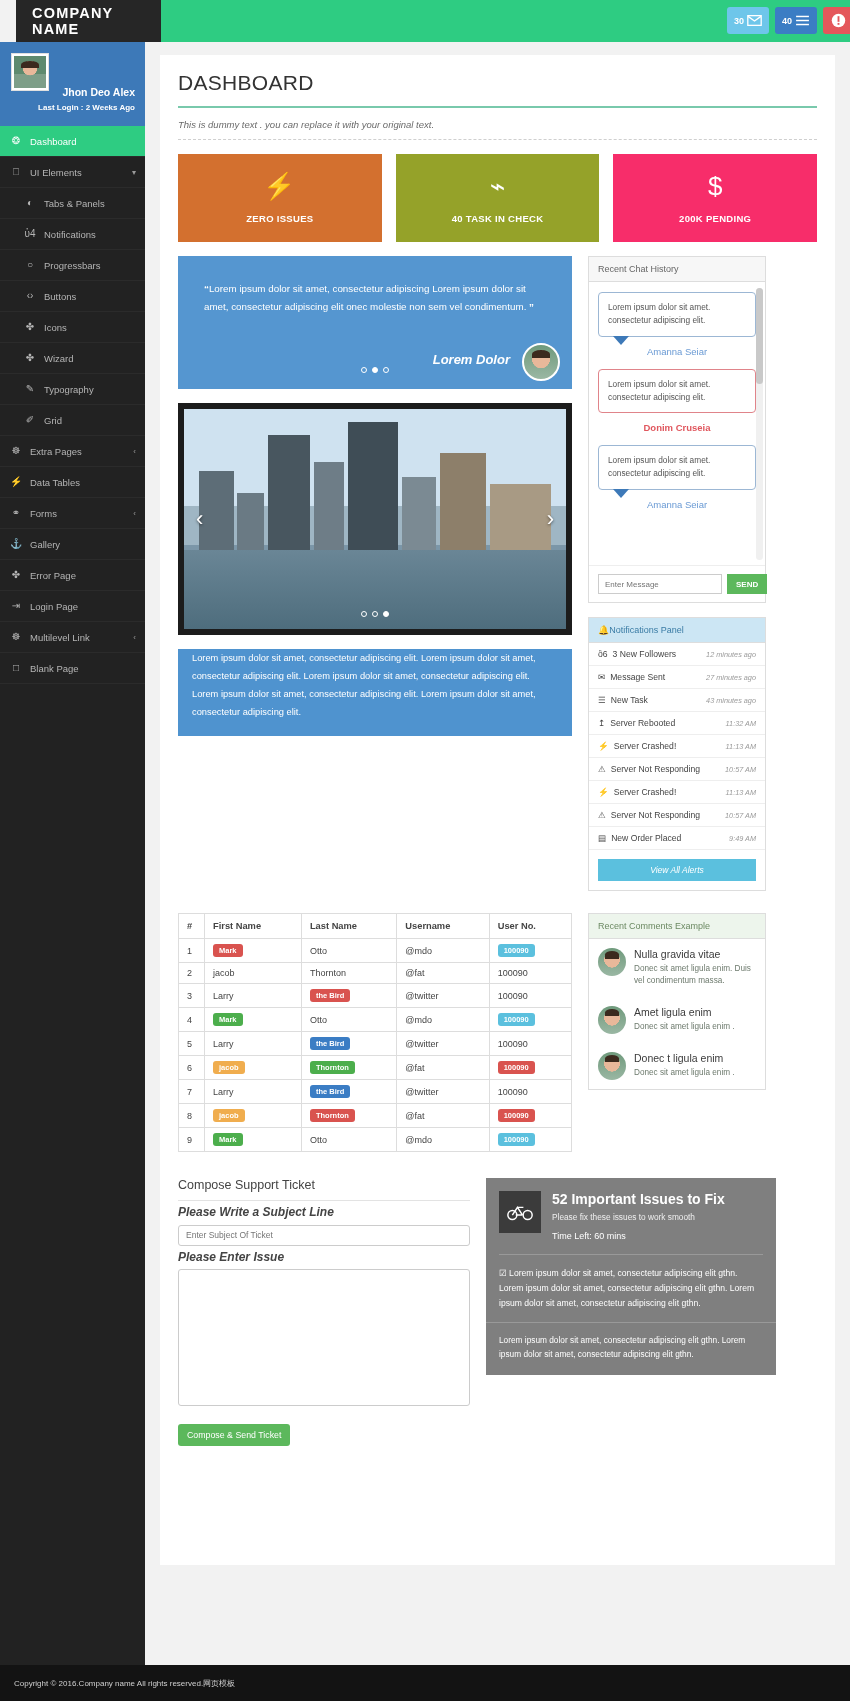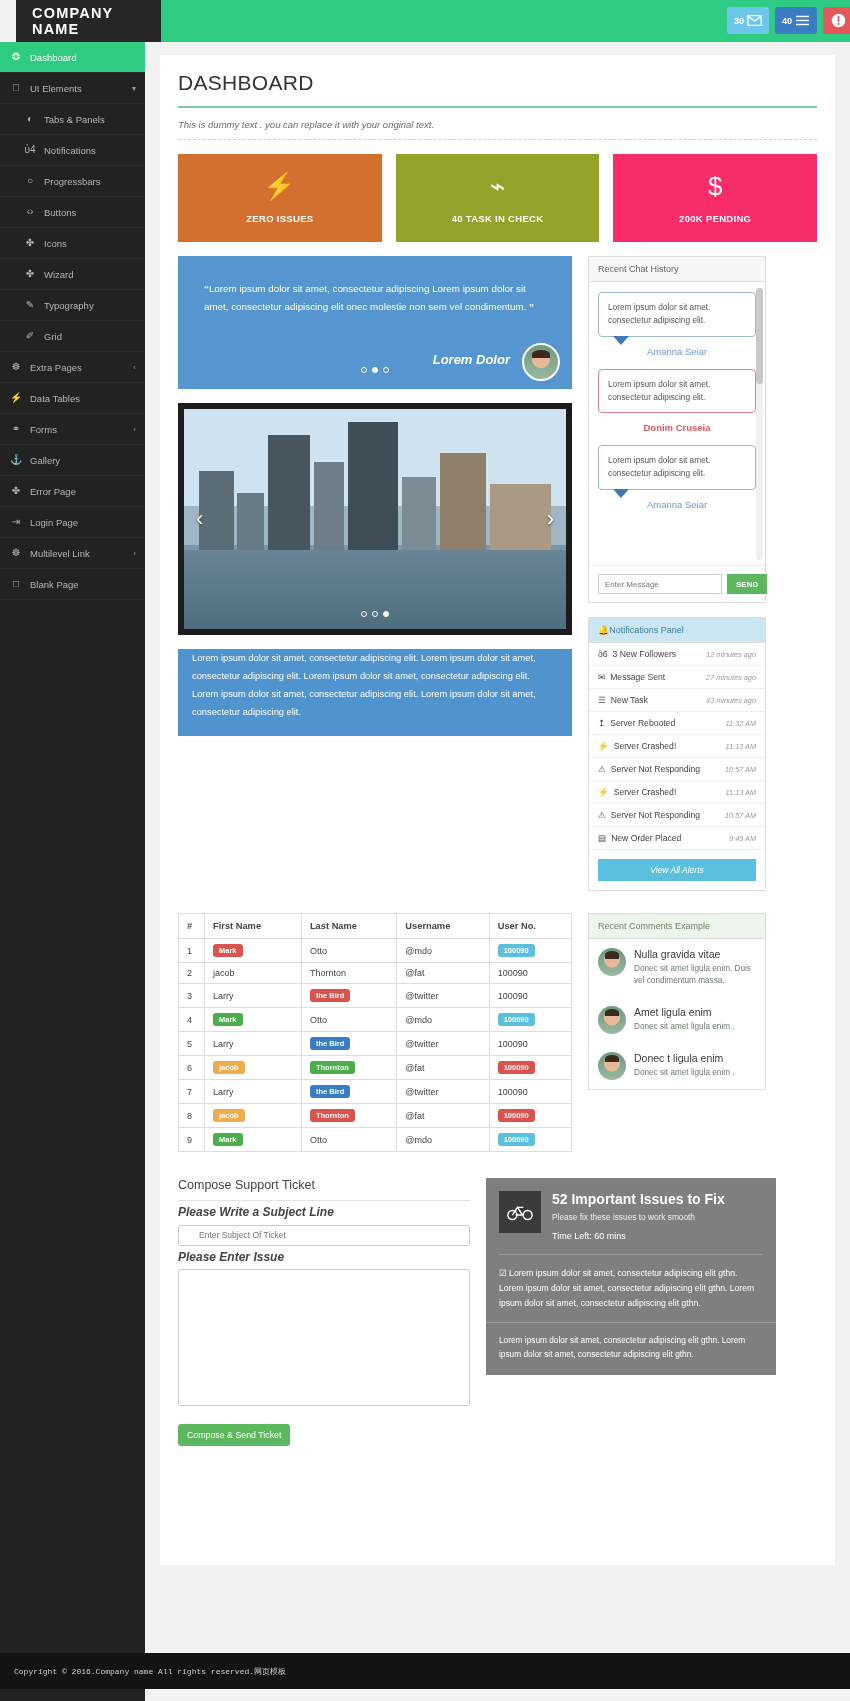--- a/index.html
+++ b/index.html
@@ -158,36 +158,36 @@
   .c-title { font-size: 10.5px; color: #3b3b3b; margin-bottom: 3px; }
   .c-body { font-size: 8.2px; color: #6d7a6d; line-height: 1.5; }
   .c-indent1 { padding-left: 26px; }
   .c-indent2 { padding-left: 38px; }
 
   
   .bottomrow { display: flex; gap: 16px; margin-top: 26px; align-items: flex-start; }
   .compose { width: 292px; }
   .compose-title { font-size: 12.5px; color: #444; padding-bottom: 8px; border-bottom: 1px solid #e3e3e3; }
   .field-label { font-size: 12px; font-weight: bold; color: #444; margin-top: 4px; margin-bottom: 5px; font-style: italic; }
-  .text-input { width: 292px; height: 21px; border: 1px solid #ccc; border-radius: 3px; font-size: 8.5px; padding: 0 20px; color: #9a9a9a; }
+  .text-input { width: 292px; height: 21px; border: 1px solid #ccc; border-radius: 3px; font-size: 8.5px; padding: 0 7px; color: #9a9a9a; }
   .text-area { width: 292px; height: 137px; border: 1px solid #ccc; border-radius: 3px; resize: none; }
   .send-ticket { margin-top: 14px; background: #5cb85c; color: #fff; border: 0; font-size: 8.8px; padding: 6px 9px; border-radius: 3px; cursor: pointer; }
 
   .issues { width: 290px; background: #7f7f7f; color: #fff; }
   .issues-top { display: flex; gap: 11px; padding: 13px; }
   .issues-ico { width: 42px; height: 42px; background: #3b3b3b; display: flex; align-items: center; justify-content: center; font-size: 22px; flex: 0 0 42px; }
   .issues-h { font-size: 14px; font-weight: bold; }
   .issues-s { font-size: 8.3px; margin-top: 5px; color: #efefef; }
   .issues-t { font-size: 9px; margin-top: 9px; color: #fff; }
   .issues-sep { height: 1px; background: #999; margin: 0 13px; }
   .issues-p { font-size: 8.6px; line-height: 1.75; padding: 11px 13px; }
   .issues-p2 { font-size: 8.3px; line-height: 1.7; padding: 10px 13px 14px 13px; border-top: 1px solid #999; }
 
   
-  .footer { position: absolute; left: 0; bottom: 12px; width: 850px; height: 36px; background: #131313; color: #cfcfcf; font-size: 8px; display: flex; align-items: center; padding-left: 14px; font-family: Liberation Mono, monospace; }
+  .footer { position: absolute; left: 0; bottom: 0; width: 850px; height: 36px; background: #131313; color: #cfcfcf; font-size: 8px; display: flex; align-items: center; padding-left: 14px; }
 </style>
 </head>
 <body>
 
 <div class="page">
 
   <div class="topbar">
     <div class="brand">COMPANY NAME</div>
     <div class="topbar-right">
       <div class="tb-btn tb-mail">
@@ -211,20 +211,27 @@
         <svg width="15" height="15" viewBox="0 0 16 16">
             <circle cx="8" cy="8" r="7.2" fill="#fff"></circle>
             <rect x="7" y="3.4" width="2" height="6" fill="#e4575b"></rect>
             <rect x="7" y="10.6" width="2" height="2" fill="#e4575b"></rect>
           </svg>
       </div>
     </div>
   </div>
 
   <div class="sidebar">
+    <div class="profile">
+      <div class="avatar-box">
+          <div class="avatar-img"></div>
+        </div>
+      <div class="profile-name">Jhon Deo Alex</div>
+      <div class="profile-login">Last Login : 2 Weeks Ago</div>
+    </div>
     <div id="nav-list">
         <div class="nav-item active">
           <span class="nav-ico">❂</span>
           <span>Dashboard</span>
         </div>
         <div class="nav-item">
           <span class="nav-ico">⎕</span>
           <span>UI Elements</span>
           <span class="caret">▾</span>
         </div>

